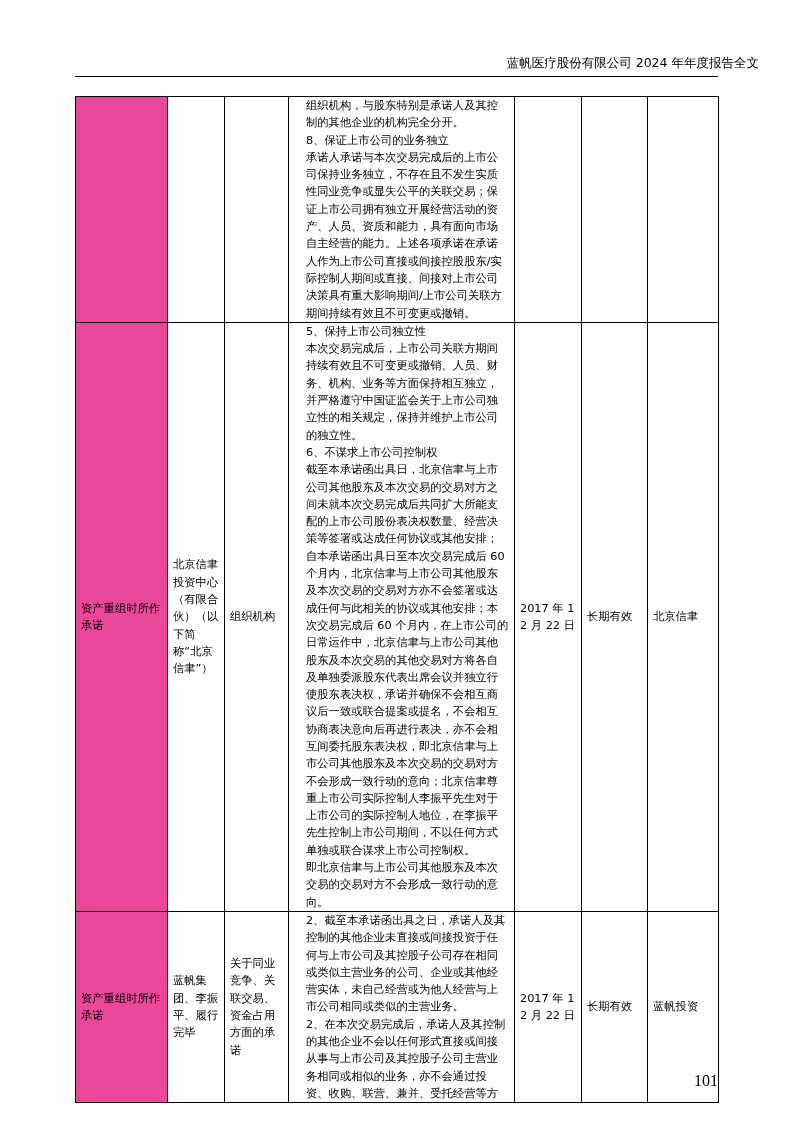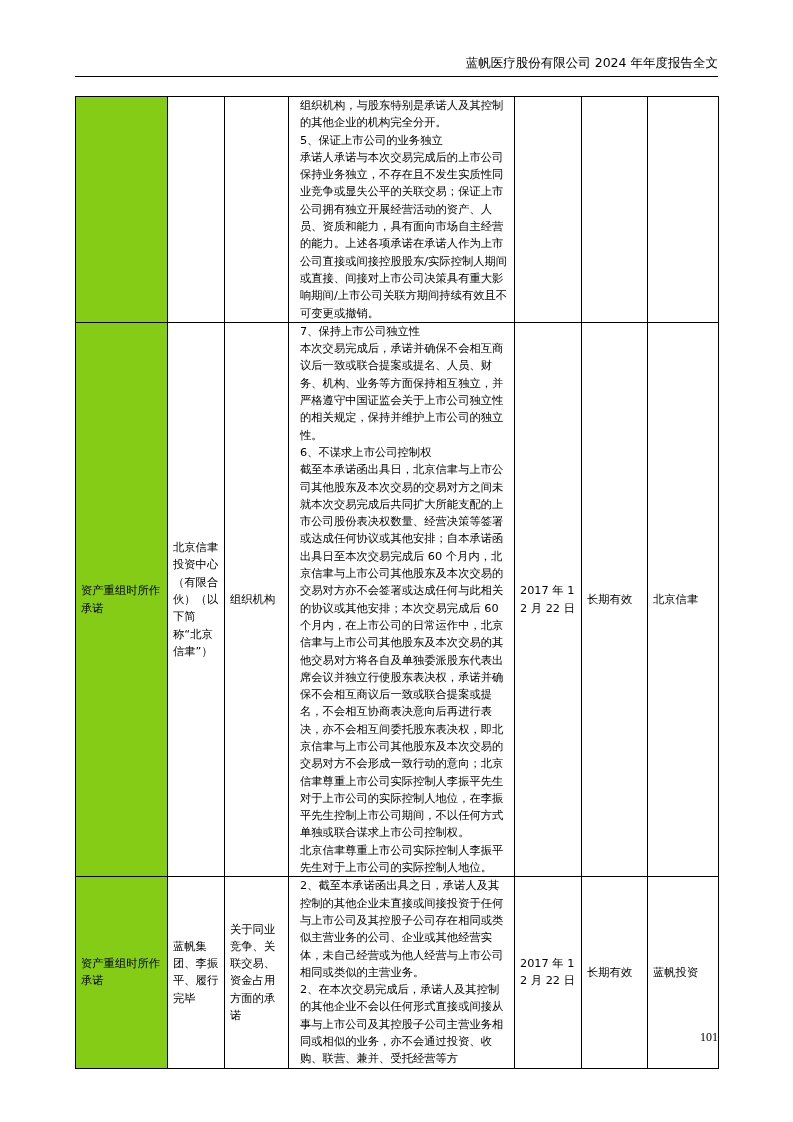--- a/index.html
+++ b/index.html
@@ -1,24 +1,24 @@
 <!DOCTYPE html>
 <html><head>
 <meta charset="utf-8">
 <style>
   html, body { margin:0; padding:0; background:#ffffff; }
   body { width:793px; height:1122px; position:relative; font-family:"DejaVu Sans","Liberation Sans",sans-serif; color:#000; overflow:hidden; }
-  .header { position:absolute; left:0; top:55px; width:718px; text-align:right; font-size:12.5px; line-height:16px; }
+  .header { position:absolute; left:0; top:55px; width:718px; text-align:right; font-size:12.5px; line-height:16px;padding-left:41px; }
   .header-rule { position:absolute; left:75px; top:76px; width:643px; height:0; border-top:1.3px solid #000; }
   table.doc { position:absolute; left:75px; top:96px; width:643px; border-collapse:collapse; table-layout:fixed; }
   table.doc td { border:1px solid #000; font-size:11.3px; line-height:17.3px; vertical-align:middle; padding:4px 5px; word-break:break-all; }
-  table.doc td.cat { background:#84cc16; }
-  table.doc td.content { vertical-align:top; padding:0 5px 0 11px; }
+  table.doc td.cat { background:#ec4899; }
+  table.doc td.content { vertical-align:top; padding:0 5px 0 17px; }
   .pline { display:block; }
-  .page-number { position:absolute; left:0; top:1030px; width:718px; text-align:right; font-family:"Liberation Serif","DejaVu Serif",serif; font-size:12px; }
+  .page-number { position:absolute; left:0; top:1072px; width:718px; text-align:right; font-family:"Liberation Serif","DejaVu Serif",serif; font-size:16px; }
 </style>
 </head>
 <body>
 
 <div class="header">蓝帆医疗股份有限公司 2024 年年度报告全文</div>
 <div class="header-rule"></div>
 
 <table class="doc">
   <colgroup>
     <col style="width:92px">
@@ -30,38 +30,38 @@
     <col style="width:71px">
   </colgroup>
 
   <tbody>
       <tr style="height:210px">
     <td class="cat"></td>
     <td></td>
     <td></td>
     <td class="content">
       <span class="pline">组织机构，与股东特别是承诺人及其控制的其他企业的机构完全分开。</span>
-      <span class="pline">5、保证上市公司的业务独立</span>
+      <span class="pline">8、保证上市公司的业务独立</span>
       <span class="pline">承诺人承诺与本次交易完成后的上市公司保持业务独立，不存在且不发生实质性同业竞争或显失公平的关联交易；保证上市公司拥有独立开展经营活动的资产、人员、资质和能力，具有面向市场自主经营的能力。上述各项承诺在承诺人作为上市公司直接或间接控股股东/实际控制人期间或直接、间接对上市公司决策具有重大影响期间/上市公司关联方期间持续有效且不可变更或撤销。</span>
     </td>
     <td></td>
     <td></td>
     <td></td>
   </tr>
 
   <tr style="height:544px">
     <td class="cat">资产重组时所作承诺</td>
     <td>北京信聿投资中心（有限合伙）（以下简称“北京信聿”）</td>
     <td>组织机构</td>
     <td class="content">
-      <span class="pline">7、保持上市公司独立性</span>
-      <span class="pline">本次交易完成后，承诺并确保不会相互商议后一致或联合提案或提名、人员、财务、机构、业务等方面保持相互独立，并严格遵守中国证监会关于上市公司独立性的相关规定，保持并维护上市公司的独立性。</span>
+      <span class="pline">5、保持上市公司独立性</span>
+      <span class="pline">本次交易完成后，上市公司关联方期间持续有效且不可变更或撤销、人员、财务、机构、业务等方面保持相互独立，并严格遵守中国证监会关于上市公司独立性的相关规定，保持并维护上市公司的独立性。</span>
       <span class="pline">6、不谋求上市公司控制权</span>
       <span class="pline">截至本承诺函出具日，北京信聿与上市公司其他股东及本次交易的交易对方之间未就本次交易完成后共同扩大所能支配的上市公司股份表决权数量、经营决策等签署或达成任何协议或其他安排；自本承诺函出具日至本次交易完成后 60 个月内，北京信聿与上市公司其他股东及本次交易的交易对方亦不会签署或达成任何与此相关的协议或其他安排；本次交易完成后 60 个月内，在上市公司的日常运作中，北京信聿与上市公司其他股东及本次交易的其他交易对方将各自及单独委派股东代表出席会议并独立行使股东表决权，承诺并确保不会相互商议后一致或联合提案或提名，不会相互协商表决意向后再进行表决，亦不会相互间委托股东表决权，即北京信聿与上市公司其他股东及本次交易的交易对方不会形成一致行动的意向；北京信聿尊重上市公司实际控制人李振平先生对于上市公司的实际控制人地位，在李振平先生控制上市公司期间，不以任何方式单独或联合谋求上市公司控制权。</span>
-      <span class="pline">北京信聿尊重上市公司实际控制人李振平先生对于上市公司的实际控制人地位。</span>
+      <span class="pline">即北京信聿与上市公司其他股东及本次交易的交易对方不会形成一致行动的意向。</span>
     </td>
     <td>2017 年 12 月 22 日</td>
     <td>长期有效</td>
     <td>北京信聿</td>
   </tr>
 
   <tr style="height:175px">
     <td class="cat">资产重组时所作承诺</td>
     <td>蓝帆集团、李振平、履行完毕</td>
     <td>关于同业竞争、关联交易、资金占用方面的承诺</td>

